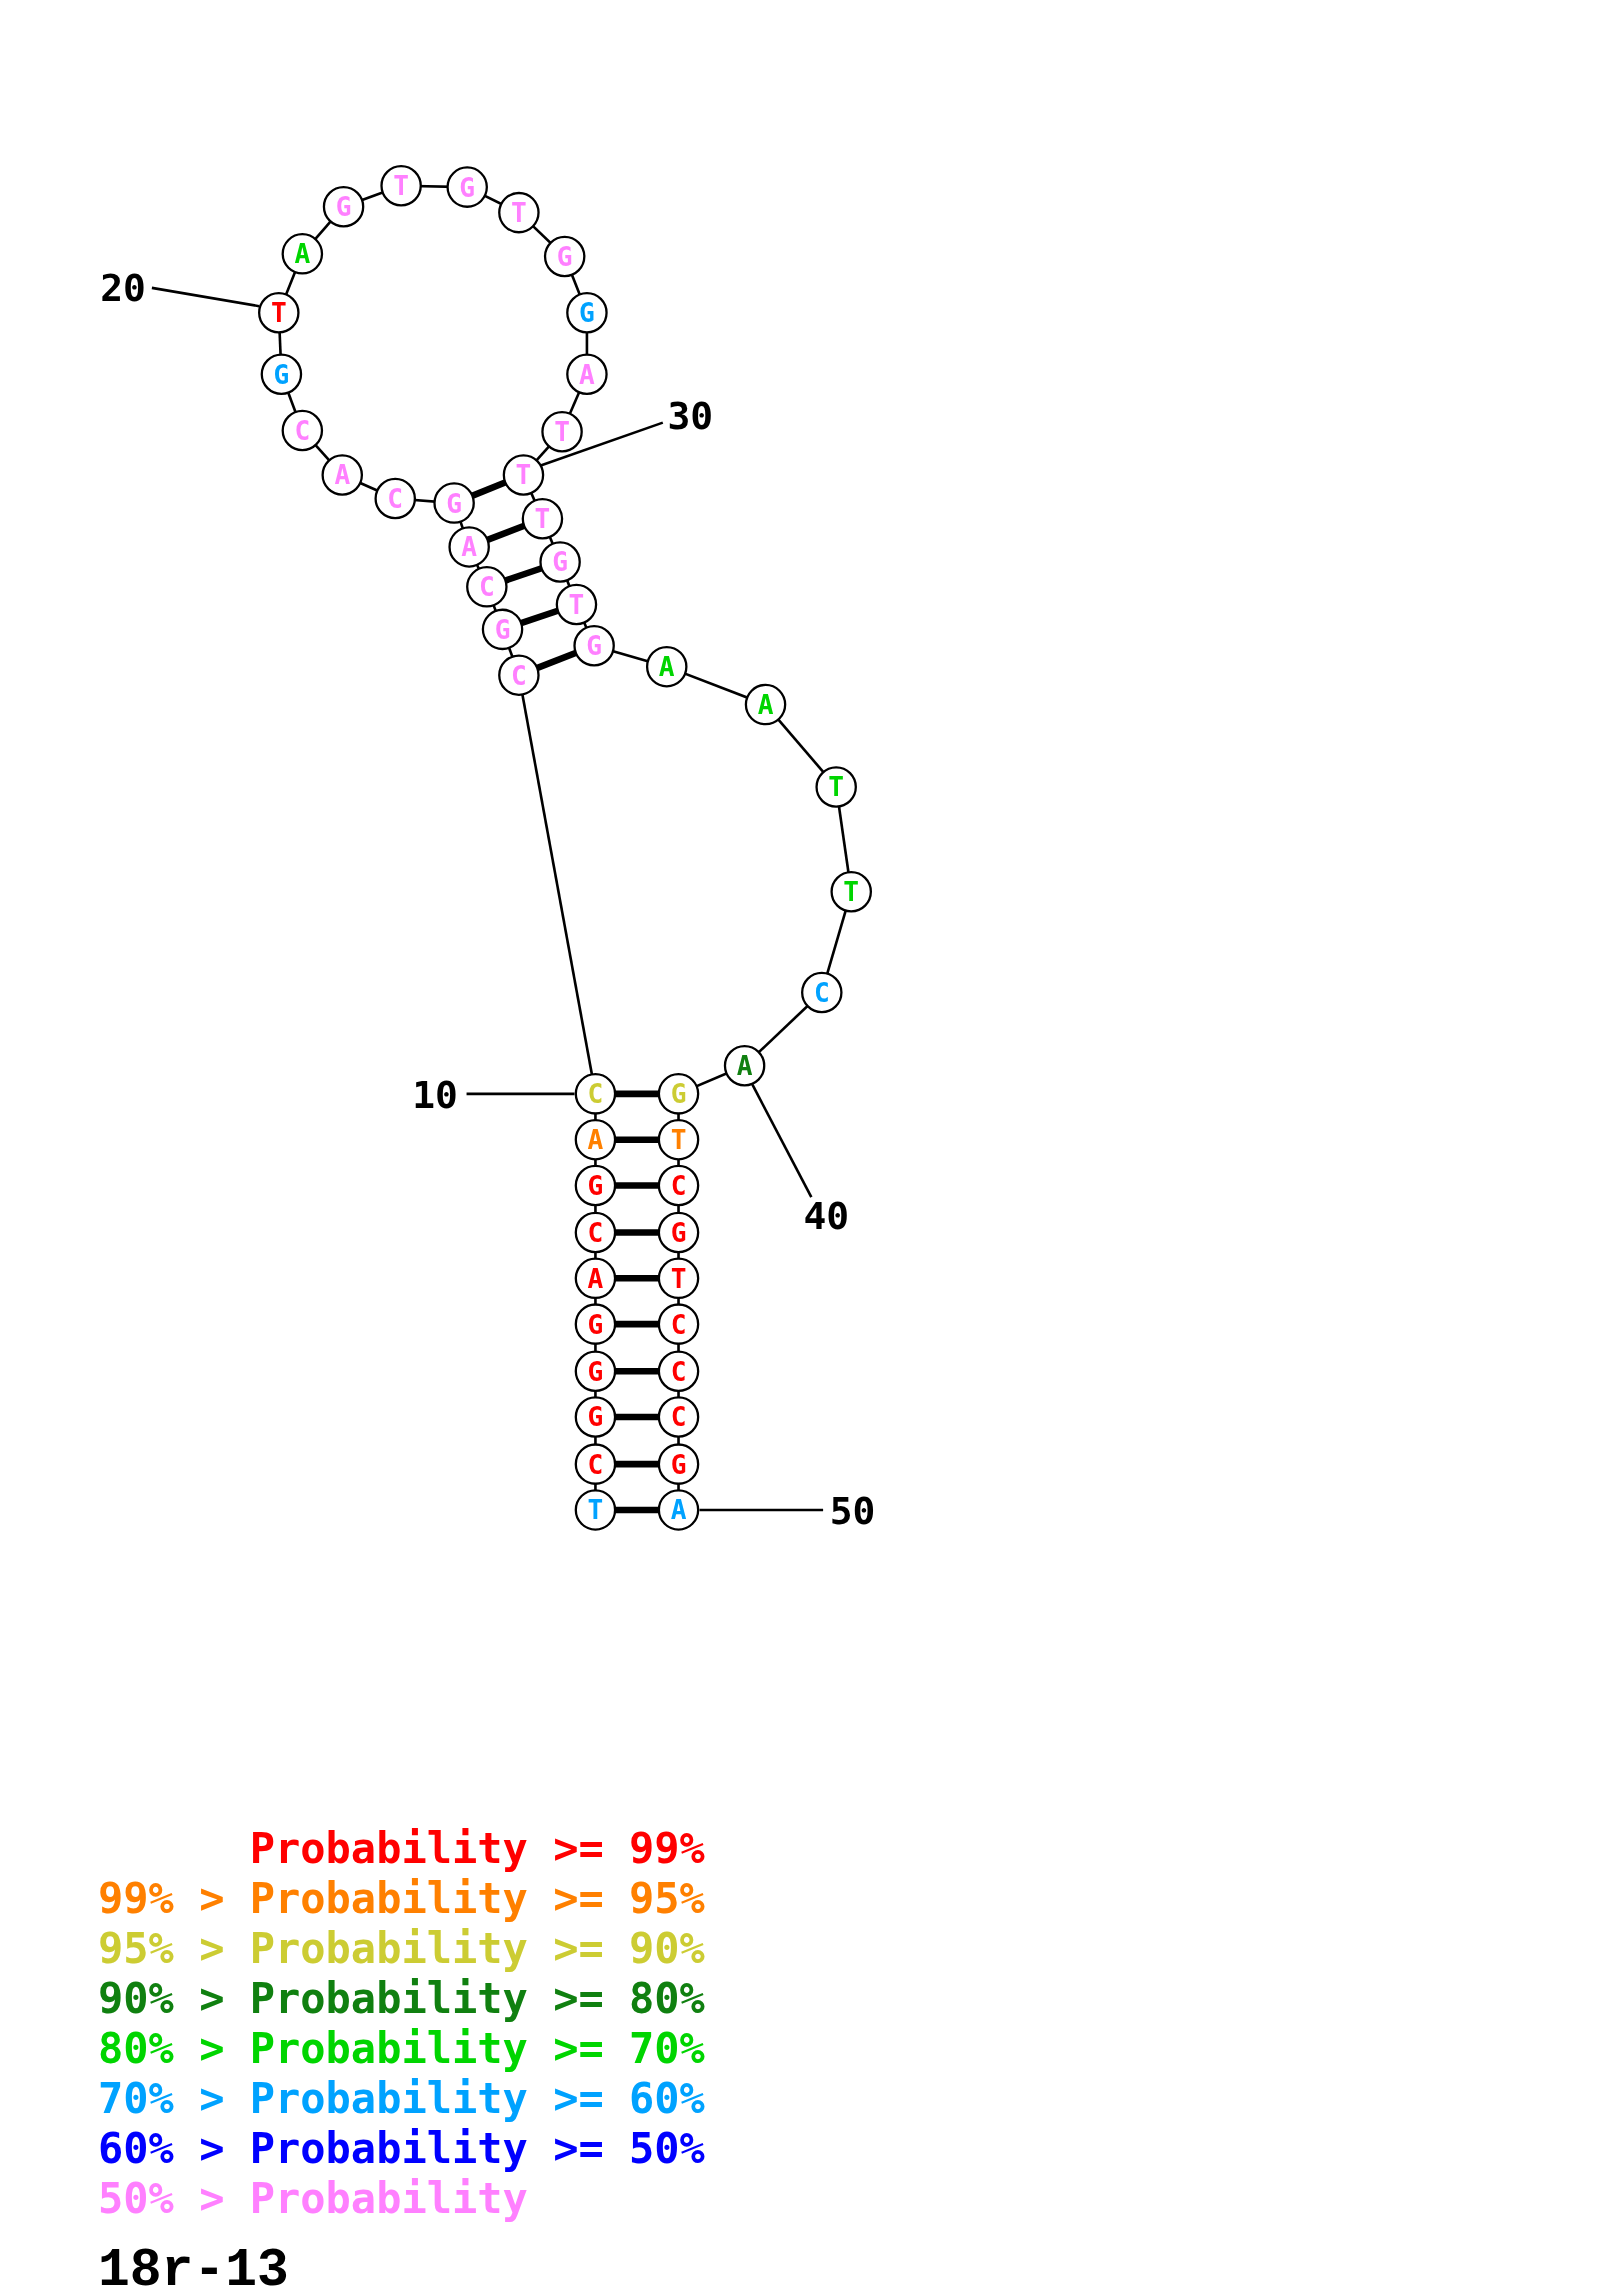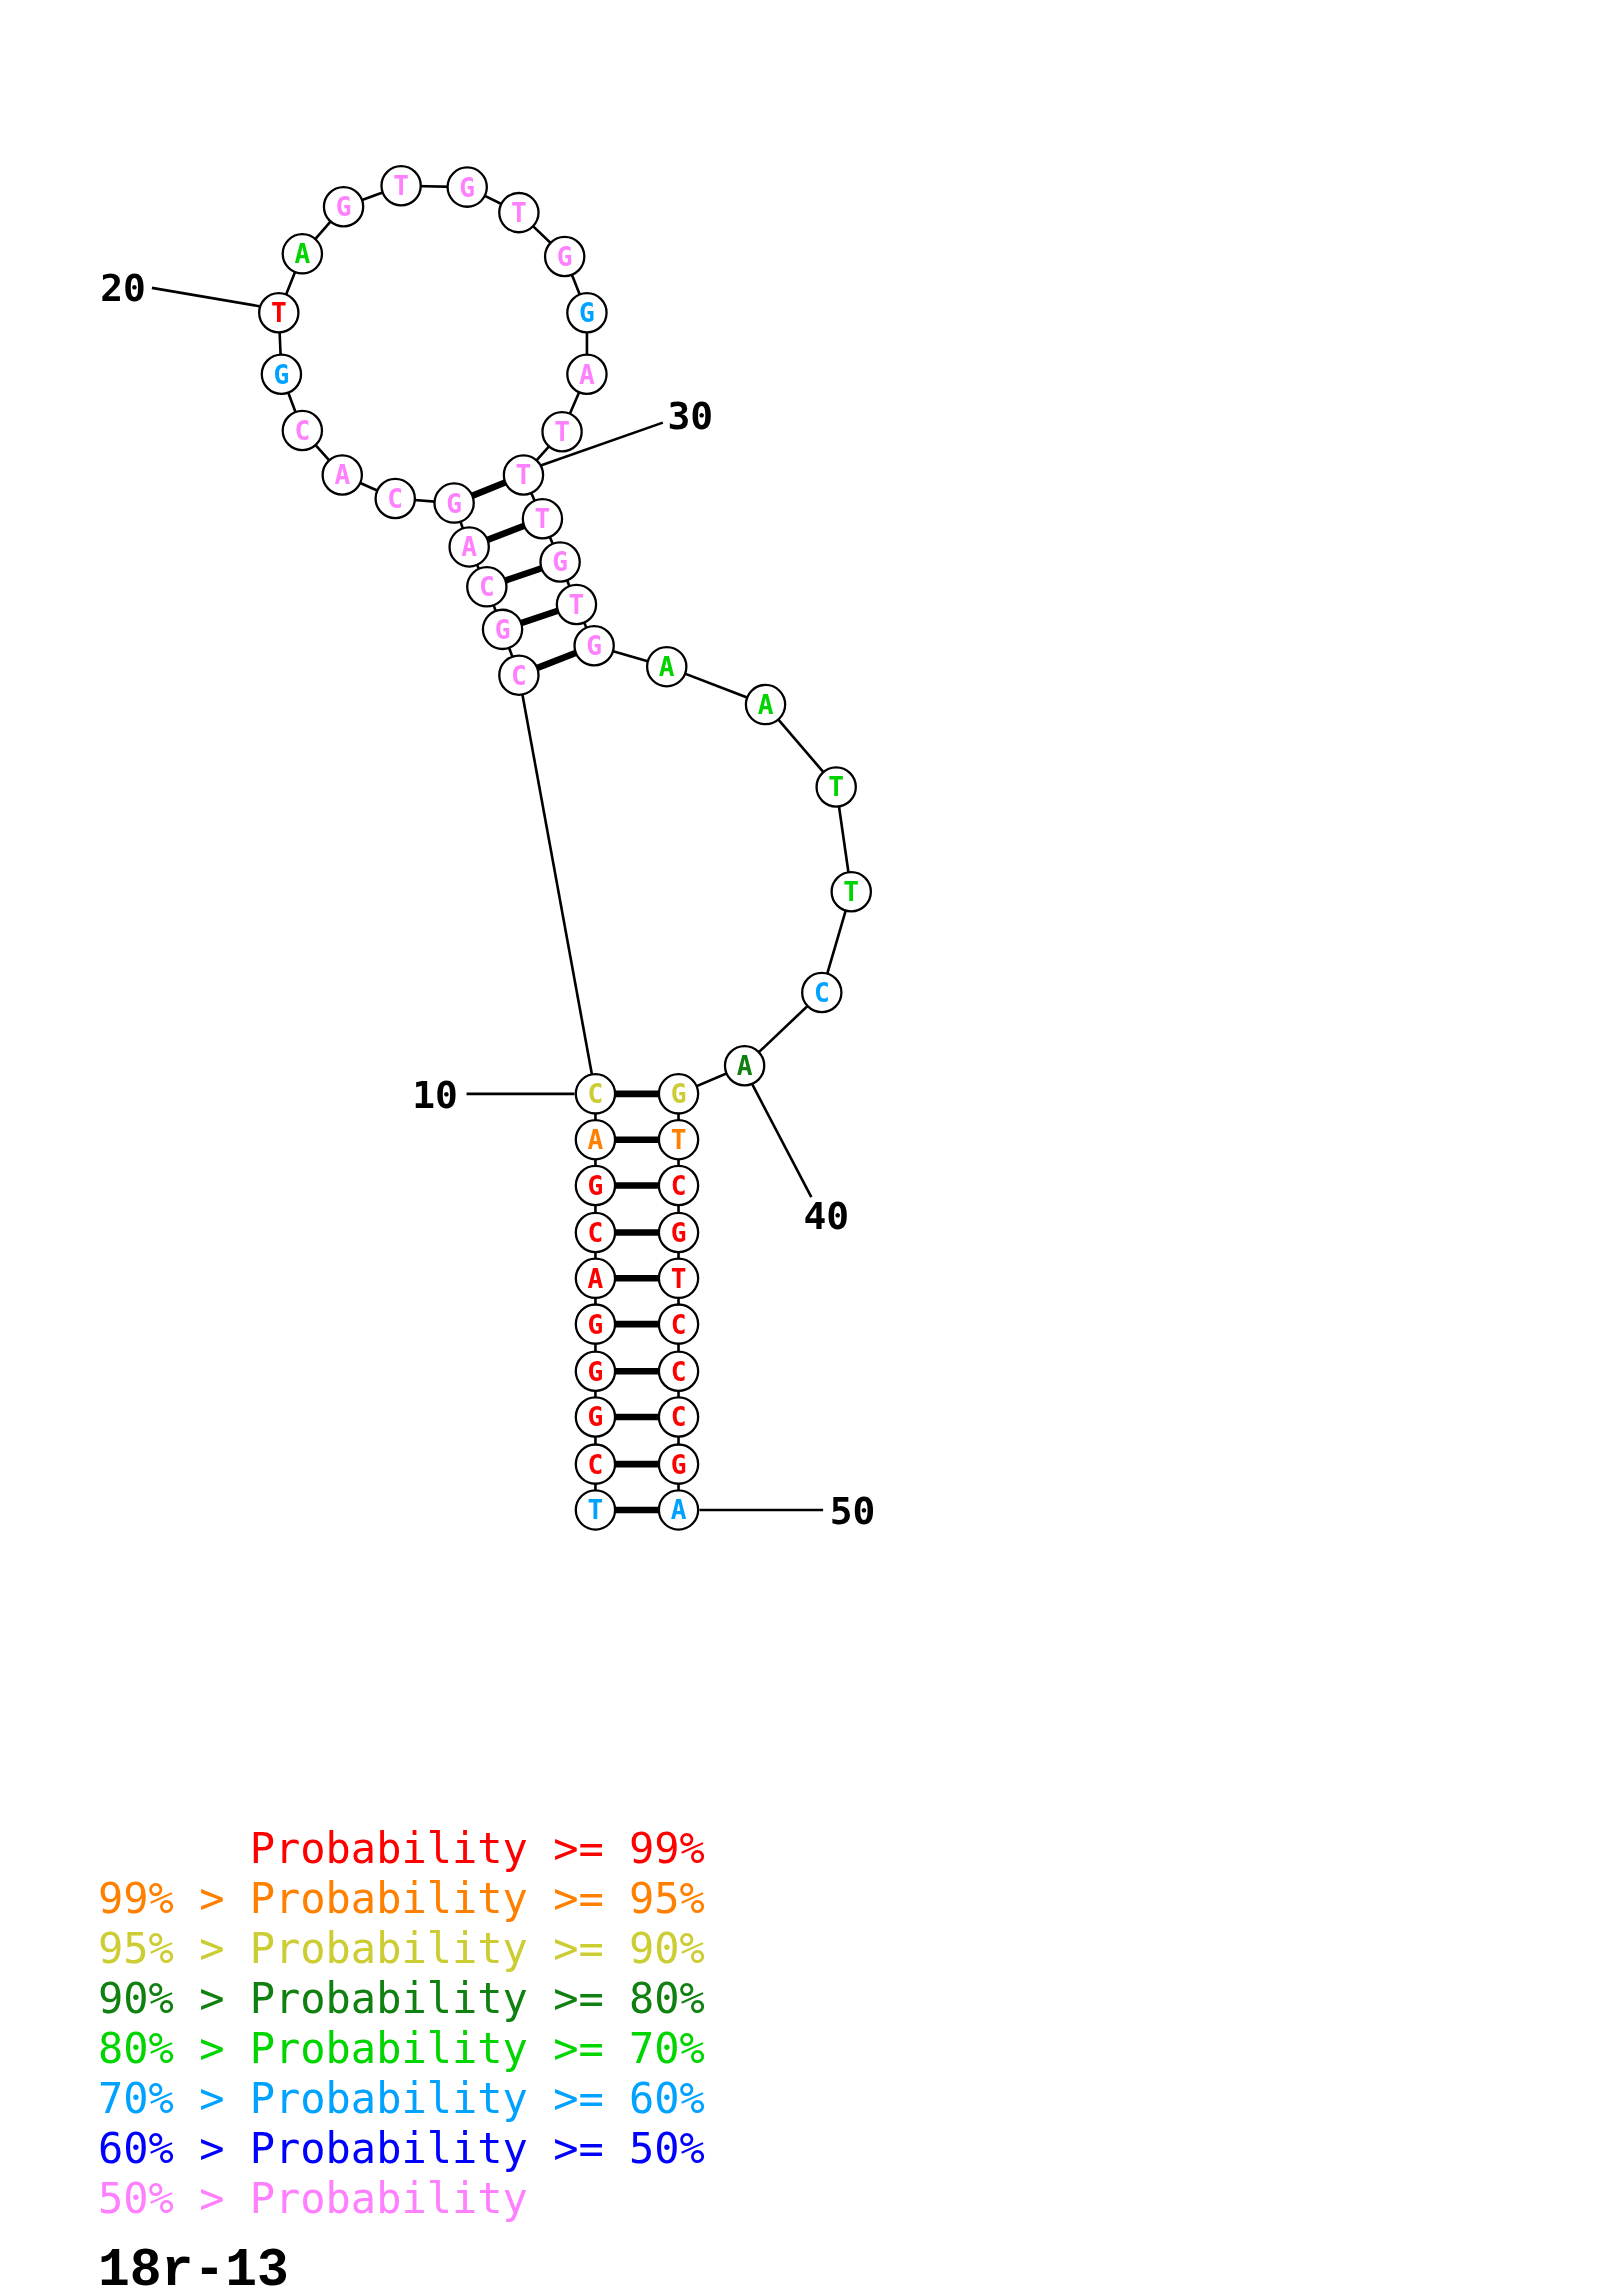--- a/index.html
+++ b/index.html
@@ -19,21 +19,21 @@
     left: 0;
     top: 0;
   }
   svg text {
     font-family: "DejaVu Sans Mono", monospace;
   }
   #legend {
     position: absolute;
     left: 98px;
     top: 1824px;
-    font-weight: normal;
+    font-weight: bold;
     font-size: 42px;
     line-height: 50px;
     white-space: pre;
   }
   #structure-title {
     position: absolute;
     left: 98px;
     top: 2241px;
     font-weight: bold;
     font-size: 53px;

